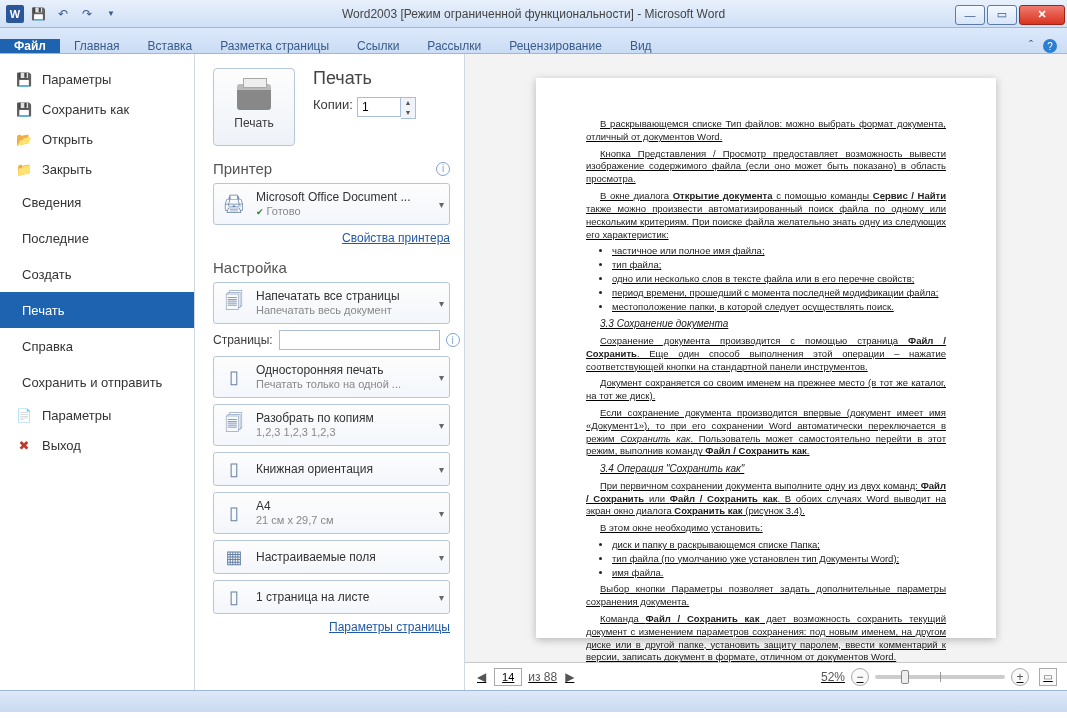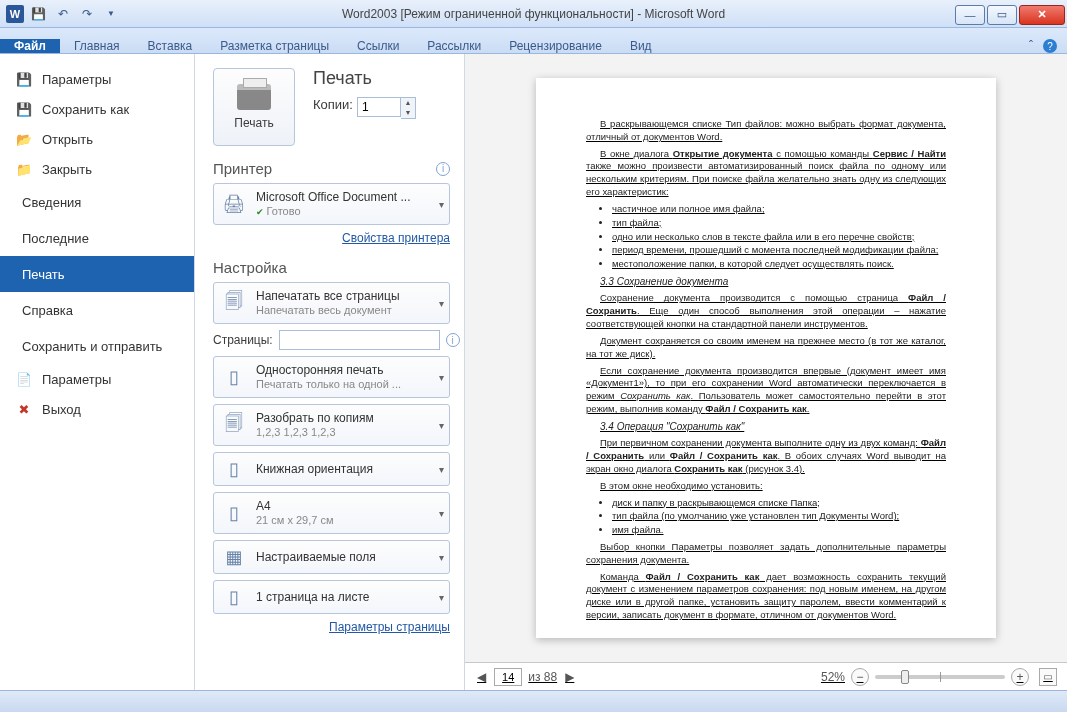--- a/index.html
+++ b/index.html
@@ -142,20 +142,23 @@
     <div class="item">
         <span class="ic ic-close">📁</span>
         <span>Закрыть</span>
       </div>
     <div class="item textonly">
         <span>Сведения</span>
       </div>
     <div class="item textonly">
         <span>Последние</span>
       </div>
+    <div class="item textonly">
+        <span>Создать</span>
+      </div>
     <div class="item textonly selected">
         <span>Печать</span>
       </div>
     <div class="item textonly">
         <span>Справка</span>
       </div>
     <div class="item textonly">
         <span>Сохранить и отправить</span>
       </div>
     <div class="item">
@@ -264,20 +267,21 @@
         </div>
     </div>
 
     <div class="link">Параметры страницы</div>
   </div>
 
   <div class="preview">
     <div class="preview-body">
       <div class="page">
         <p><span>В раскрывающемся списке Тип файлов: можно выбрать формат документа, отличный от документов Word.</span></p>
+        <p><span>Кнопка Представления / Просмотр предоставляет возможность вывести изображение содержимого файла (если оно может быть показано) в область просмотра.</span></p>
         <p><span>В окне диалога </span><b>Открытие документа</b><span> с помощью команды </span><b>Сервис / Найти</b><span> также можно произвести автоматизированный поиск файла по одному или нескольким критериям. При поиске файла желательно знать одну из следующих его характеристик:</span></p>
         <ul>
           <li>частичное или полное имя файла;</li>
             <li>тип файла;</li>
             <li>одно или несколько слов в тексте файла или в его перечне свойств;</li>
             <li>период времени, прошедший с момента последней модификации файла;</li>
             <li>местоположение папки, в которой следует осуществлять поиск.</li>
         </ul>
         <h4>3.3  Сохранение документа</h4>
         <p><span>Сохранение документа производится с помощью страница </span><b>Файл / Сохранить</b><span>. Еще один способ выполнения этой операции – нажатие соответствующей кнопки на стандартной панели инструментов.</span></p>

